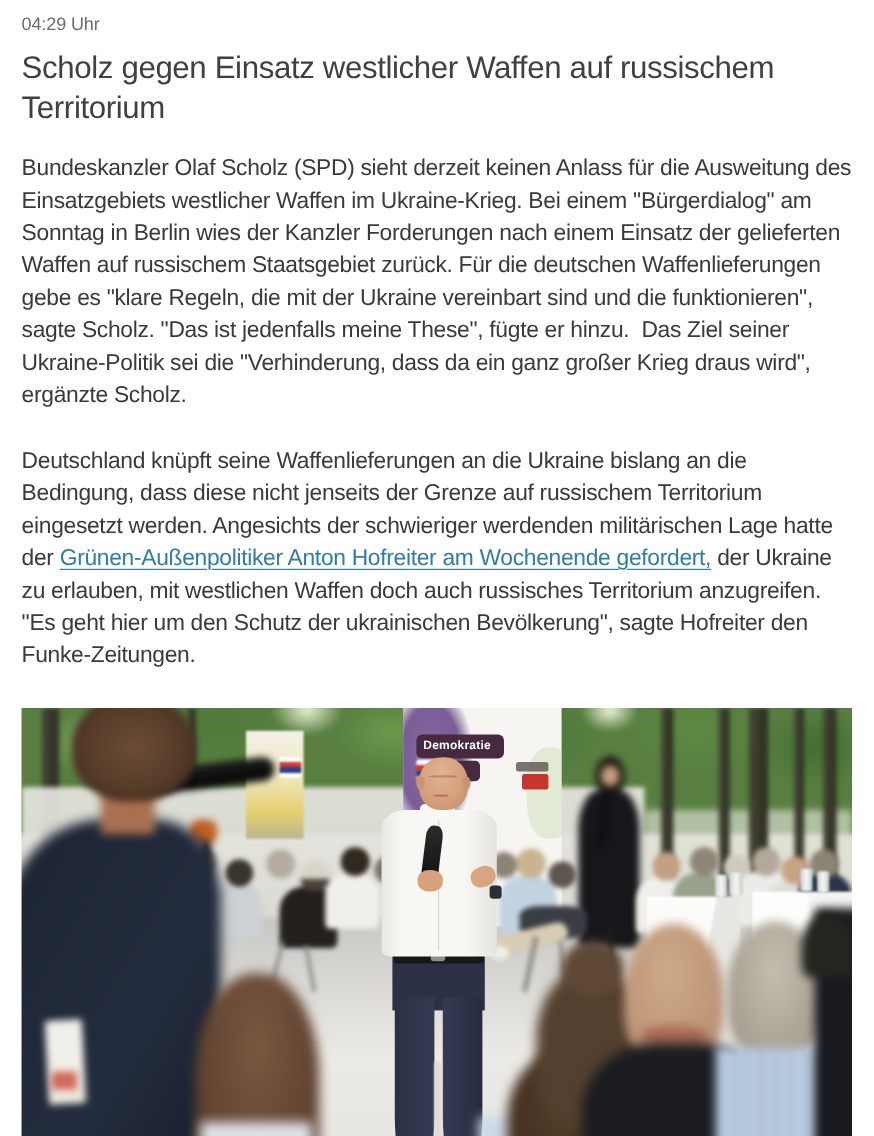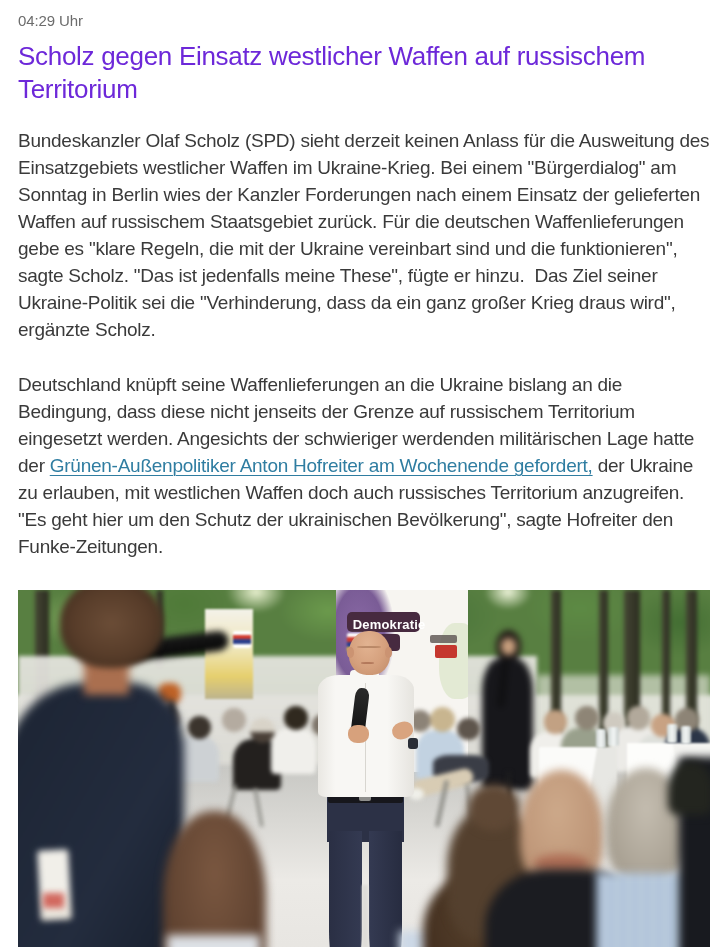--- a/index.html
+++ b/index.html
@@ -1,32 +1,32 @@
 <!DOCTYPE html>
 <html lang="de"><head>
 <meta charset="utf-8">
 <style>
   html,body{margin:0;padding:0;background:#ffffff;}
   body{width:728px;height:947px;overflow:hidden;font-family:"Liberation Sans",sans-serif;color:#3a3a3a;}
   .content{padding:12px 18px 0 18px;}
   .time{font-size:15px;color:#6c6c6c;letter-spacing:-0.1px;}
-  h1.headline{margin:11px 0 0 0;font-size:26px;line-height:33px;font-weight:500;color:#6d28d9;letter-spacing:-0.3px;}
+  h1.headline{margin:11px 0 0 0;font-size:26px;line-height:33px;font-weight:500;color:#404040;letter-spacing:-0.3px;}
   p.bodytext{margin:21px 0 0 0;font-size:19px;line-height:27px;letter-spacing:-0.25px;white-space:pre-wrap;}
   p.bodytext + p.bodytext{margin-top:28px;}
   a.inline-link{color:#2f7da1;text-decoration:underline;text-decoration-thickness:1px;text-underline-offset:3px;cursor:pointer;}
   figure.photo{margin:30px 0 0 0;position:relative;width:692px;height:388px;overflow:hidden;background:#d9dcd2;}
   .photo div{position:absolute;}
   .b1{filter:blur(1px);} .b2{filter:blur(2px);} .b3{filter:blur(3px);} .b4{filter:blur(4px);} .b5{filter:blur(5px);}
   .trunk{background:linear-gradient(90deg,#454634,#2b2c20);}
   .head{border-radius:50%;}
   .torso{border-radius:40% 40% 10% 10%;}
   .glass{width:1.5%;height:4.8%;background:linear-gradient(90deg,#cdd4d2,#f4f7f6 50%,#c5cccb);border-radius:2px;}
   .chair{background:#8a8a84;}
-  .dk-badge{display:flex;align-items:flex-end;padding-left:6px;box-sizing:border-box;
-    background:#472a40;border-radius:5px;color:#fff;font-weight:bold;font-size:13px;letter-spacing:0.2px;}
+  .dk-badge{display:flex;align-items:center;padding-left:6px;box-sizing:border-box;
+    background:#472a40;border-radius:5px;color:#fff;font-weight:bold;font-size:10px;letter-spacing:0.2px;}
 </style>
 </head>
 <body>
 
 <div class="content">
 
   <div class="time">04:29 Uhr</div>
 
   <h1 class="headline">Scholz gegen Einsatz westlicher Waffen auf russischem Territorium</h1>
 

